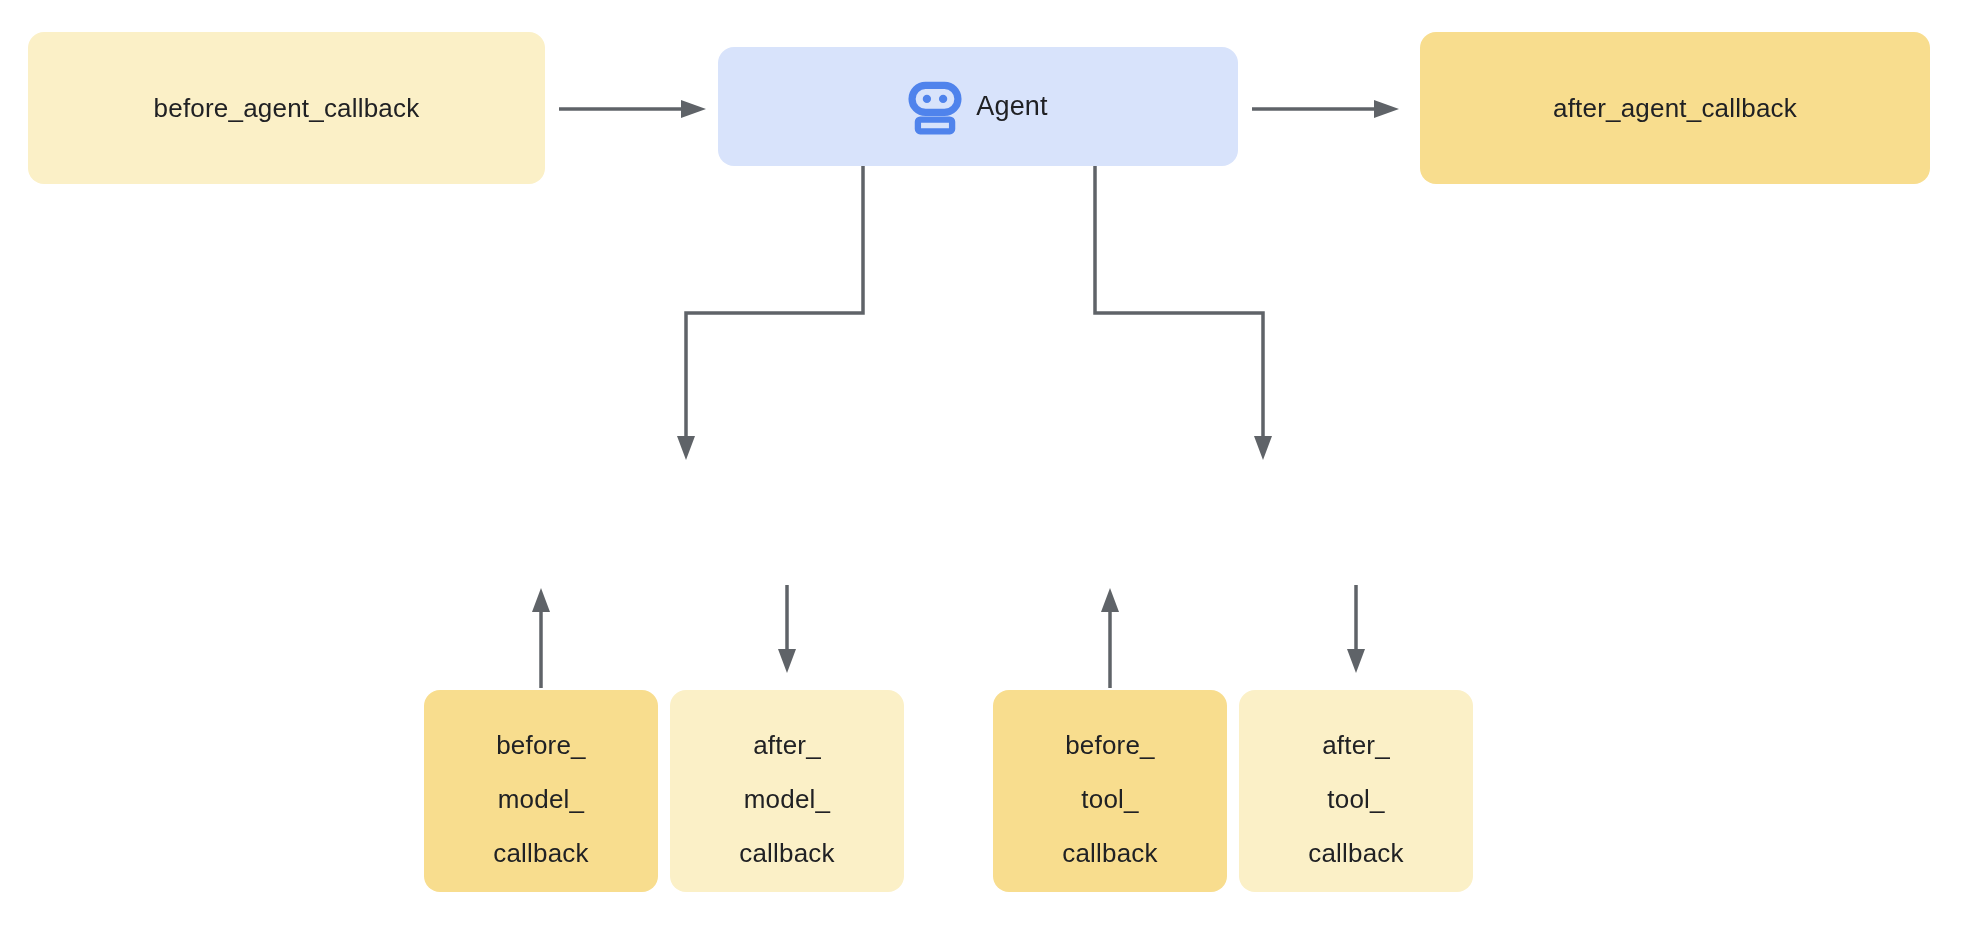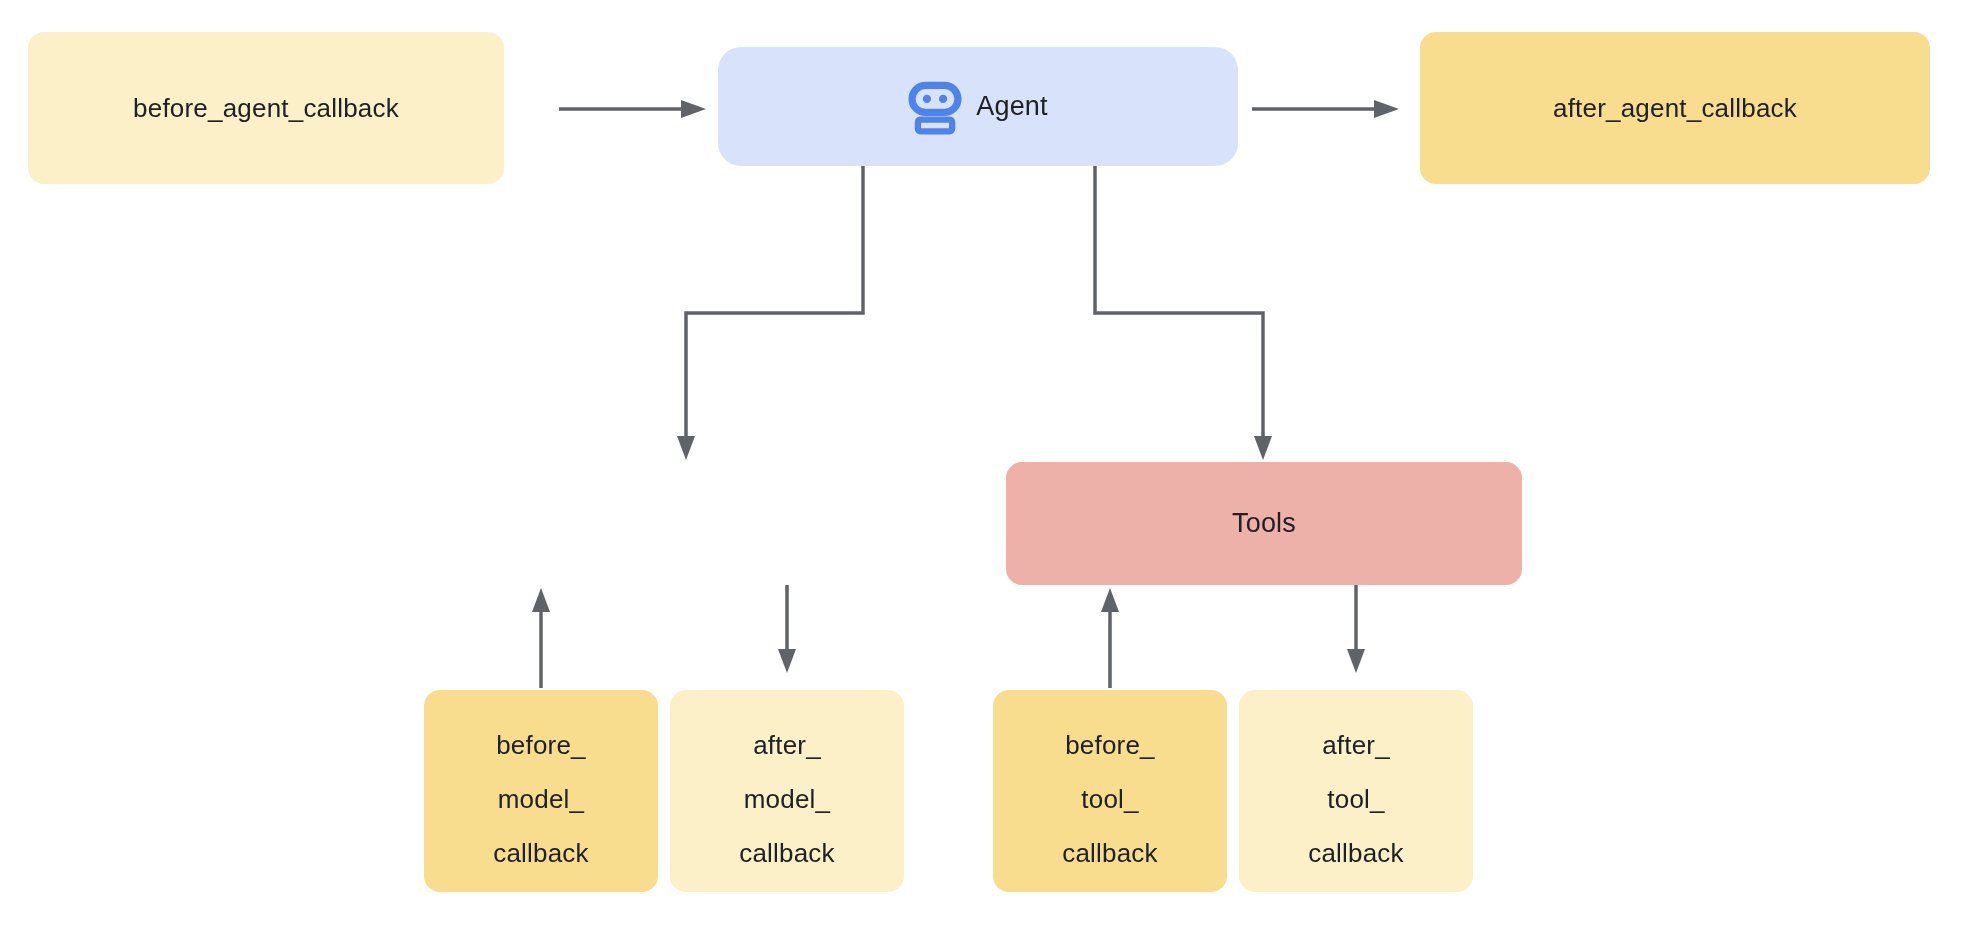--- a/index.html
+++ b/index.html
@@ -19,21 +19,21 @@
     align-items: center;
     justify-content: center;
     text-align: center;
     font-size: 26px;
     letter-spacing: 0.2px;
     color: #202124;
     box-sizing: border-box;
   }
   .node .multiline span { display: block; line-height: 38px; margin-top: 16px; }
   
-  #n-before-agent { left: 28px;   top: 32px;  width: 476px; height: 152px; }
+  #n-before-agent { left: 28px;   top: 32px;  width: 517px; height: 152px; }
   #n-agent        { left: 718px;  top: 47px;  width: 520px; height: 119px; font-size: 27px; }
   #n-after-agent  { left: 1420px; top: 32px;  width: 510px; height: 152px; }
   #n-model        { left: 440px;  top: 462px; width: 516px; height: 123px; font-size: 27px; }
   #n-tools        { left: 1006px; top: 462px; width: 516px; height: 123px; font-size: 27px; }
   #n-before-model { left: 424px;  top: 690px; width: 234px; height: 202px; }
   #n-after-model  { left: 670px;  top: 690px; width: 234px; height: 202px; }
   #n-before-tool  { left: 993px;  top: 690px; width: 234px; height: 202px; }
   #n-after-tool   { left: 1239px; top: 690px; width: 234px; height: 202px; }
   #edges { position: absolute; left: 0; top: 0; width: 1966px; height: 946px; }
   .agent-inner { display: flex; align-items: center; gap: 14px; }
@@ -76,40 +76,37 @@
     <g>
       <line x1="1356" y1="585" x2="1356" y2="649"></line>
       <polygon points="1347,649 1365,649 1356,673" fill="#5f6368" stroke="none"></polygon>
     </g>
   </svg>
 
   <div class="node" id="n-before-agent" style="background-color: rgb(251, 240, 199);">
     <span>before_agent_callback</span>
   </div>
 
-  <div class="node" id="n-agent" style="background-color: rgb(216, 227, 251); border-radius: 23px;">
+  <div class="node" id="n-agent" style="background-color: rgb(216, 227, 251);">
     <div class="agent-inner">
       <svg class="robot" viewBox="0 0 60 62" xmlns="http://www.w3.org/2000/svg">
         <rect x="4.5" y="7" width="51" height="30" rx="15" fill="none" stroke="#4f83ec" stroke-width="8"></rect>
         <circle cx="21" cy="22" r="4.6" fill="#4f83ec"></circle>
         <circle cx="39" cy="22" r="4.6" fill="#4f83ec"></circle>
         <rect x="11" y="45" width="38" height="13" rx="2.5" fill="none" stroke="#4f83ec" stroke-width="7"></rect>
       </svg>
       <span>Agent</span>
     </div>
   </div>
 
   <div class="node" id="n-after-agent" style="background-color: rgb(248, 221, 142);">
     <span>after_agent_callback</span>
   </div>
 
 
-  <div class="node" id="n-tools" style="background-color: rgb(237, 177, 170);">
-    <span>Tools</span>
-  </div>
 
   <div class="node" id="n-before-model" style="background-color: rgb(248, 221, 142);">
     <div class="multiline">
       <span>before_</span>
       <span>model_</span>
       <span>callback</span>
     </div>
   </div>
 
   <div class="node" id="n-after-model" style="background-color: rgb(251, 240, 199);">

